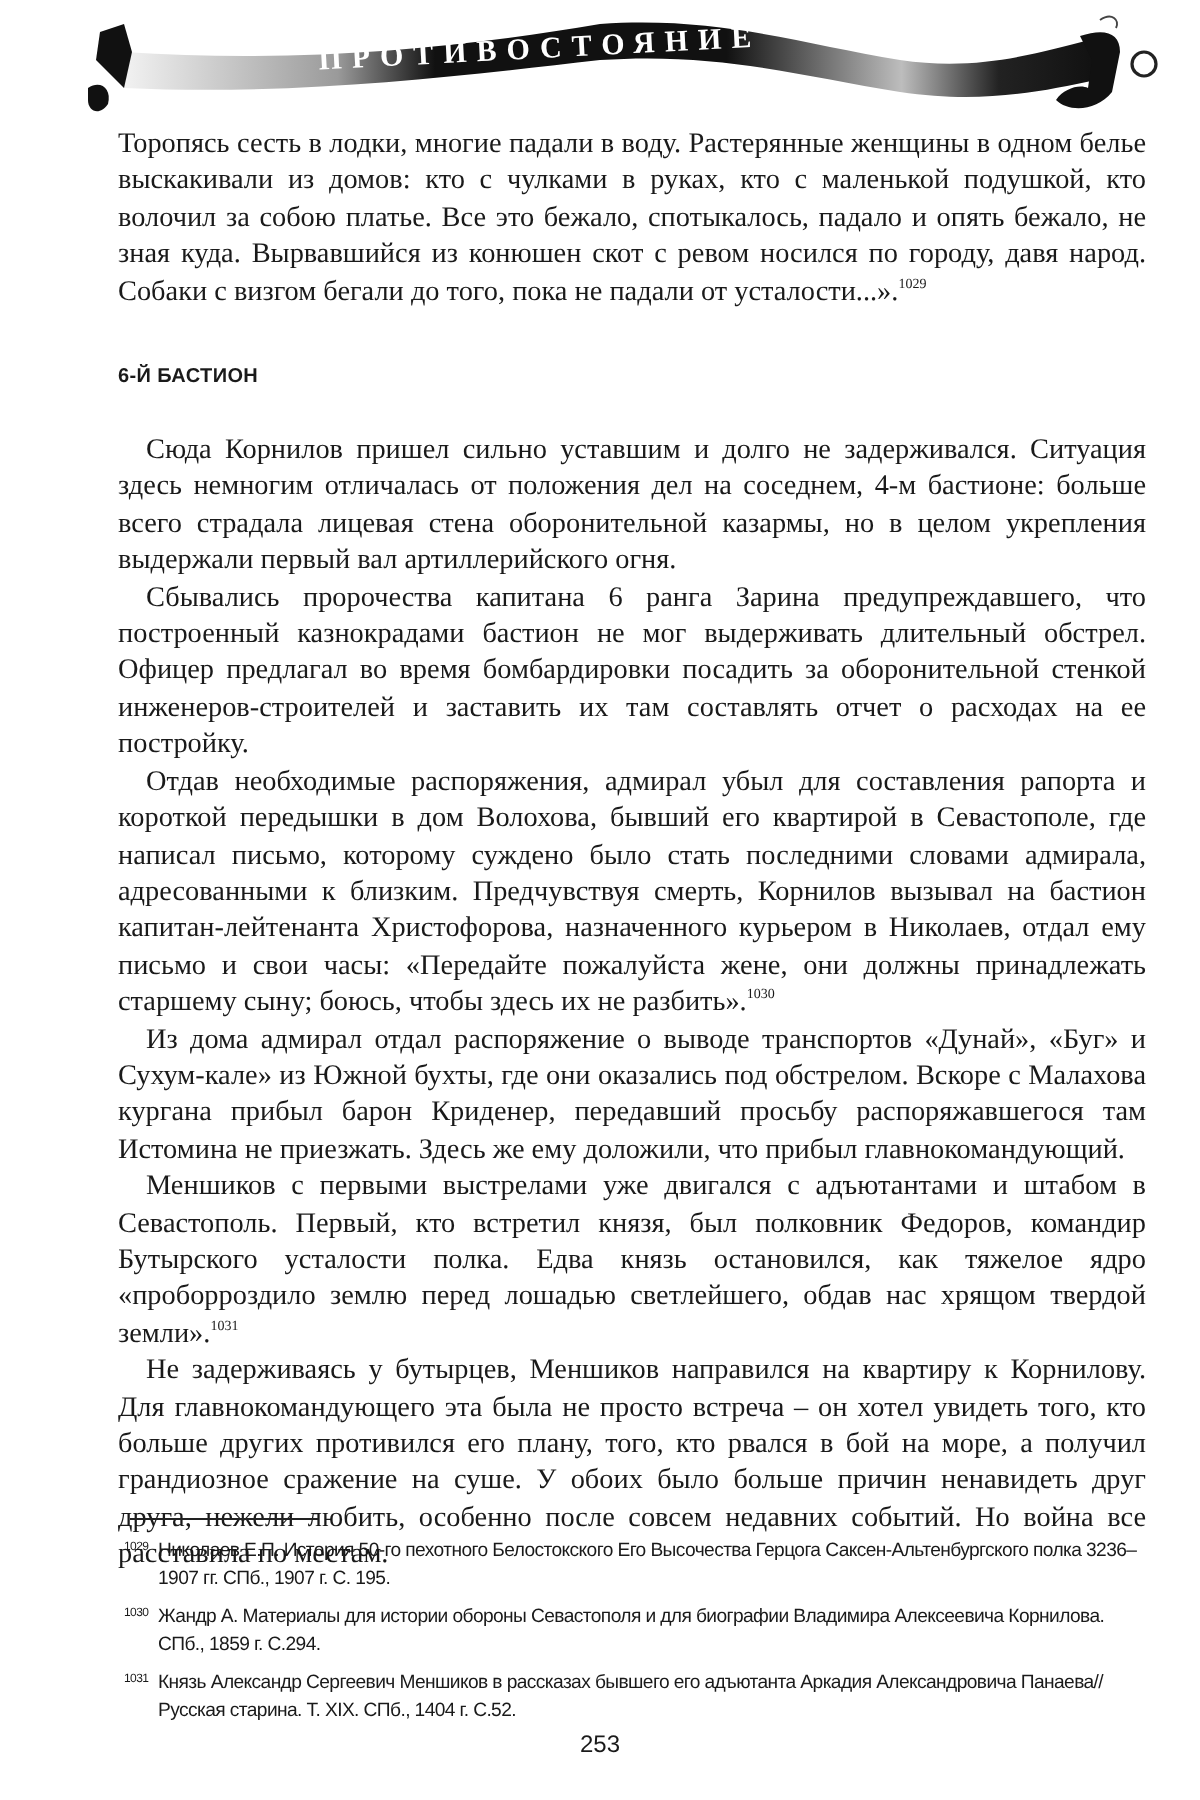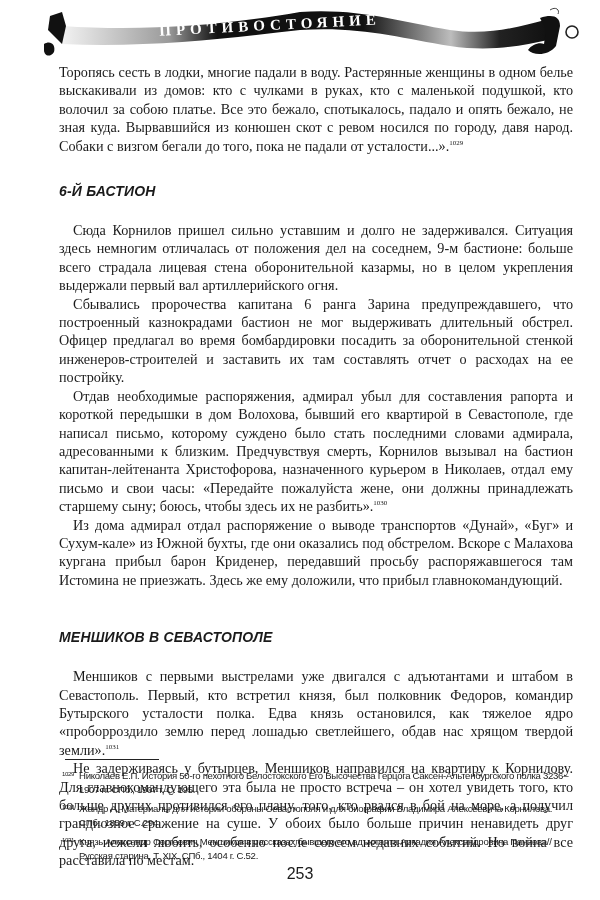--- a/index.html
+++ b/index.html
@@ -21,37 +21,37 @@
       position: absolute; left: 59px; top: 63px; width: 514px;
     }
     p {
       margin: 0; font-size: 14.2px; line-height: 18.4px; text-align: justify;
       text-indent: 0; hyphens: manual;
     }
     p.indent { text-indent: 14px; }
     sup { font-size: 7px; line-height: 0; vertical-align: 6px; }
     h2 {
       font-family: "Liberation Sans", "DejaVu Sans", sans-serif; font-weight: bold;
-      font-size: 14px; margin: 0; letter-spacing: 0.2px; font-style: italic;
+      font-size: 10px; margin: 0; letter-spacing: 0.2px;
     }
     .h1 { margin-top: 28px; margin-bottom: 22px; }
     .h2 { margin-top: 40px; margin-bottom: 22px; }
     .fn-rule {
       position: absolute; left: 65px; top: 759px; width: 94px; height: 1px; background: #222;
     }
     .footnotes {
       position: absolute; left: 62px; top: 767px; width: 508px;
       font-family: "Liberation Sans", "DejaVu Sans", sans-serif; font-size: 9.6px;
       line-height: 14px; letter-spacing: -0.3px;
     }
     .fn { margin-bottom: 3px; padding-left: 17px; text-indent: -17px; }
     .fn-num { font-size: 6px; vertical-align: 3px; display: inline-block; width: 17px; text-indent: 0; }
     .page-number {
       position: absolute; left: 0; width: 600px; top: 865px; text-align: center;
-      font-family: "Liberation Sans", "DejaVu Sans", sans-serif; font-size: 16px;
+      font-family: "Liberation Sans", "DejaVu Sans", sans-serif; font-size: 12px;
     }
   </style>
 </head>
 <body>
 
 <div class="banner">
   <svg width="600" height="70" viewBox="0 0 600 70">
     <defs>
       <linearGradient id="rib" x1="0" x2="1" y1="0" y2="0">
         <stop offset="0" stop-color="#f2f2f2"></stop>
@@ -70,26 +70,25 @@
     <circle cx="572" cy="32" r="6" fill="none" stroke="#222" stroke-width="1.6"></circle>
     <path d="M550,10 C556,6 560,10 558,14" fill="none" stroke="#444" stroke-width="1"></path>
   </svg>
   <div class="banner-title">ПРОТИВОСТОЯНИЕ</div>
 </div>
 
 <div class="content">
   <p><span>Торопясь сесть в лодки, многие падали в воду. Растерянные женщины в одном белье выскакивали из домов: кто с чулками в руках, кто с маленькой подушкой, кто волочил за собою платье. Все это бежало, спотыкалось, падало и опять бежало, не зная куда. Вырвавшийся из конюшен скот с ревом носился по городу, давя народ. Собаки с визгом бегали до того, пока не падали от усталости...».</span><sup>1029</sup></p>
 
   <h2 class="h1">6-Й БАСТИОН</h2>
-  <p class="indent"><span>Сюда Корнилов пришел сильно уставшим и долго не задерживался. Ситуация здесь немногим отличалась от положения дел на соседнем, 9-м бастионе: больше всего страдала лицевая стена оборонительной казармы, но в целом укрепления выдержали первый вал артиллерийского огня.</span></p>
+  <p class="indent"><span>Сюда Корнилов пришел сильно уставшим и долго не задерживался. Ситуация здесь немногим отличалась от положения дел на соседнем, 4-м бастионе: больше всего страдала лицевая стена оборонительной казармы, но в целом укрепления выдержали первый вал артиллерийского огня.</span></p>
   <p class="indent"><span>Сбывались пророчества капитана 6 ранга Зарина предупреждавшего, что построенный казнокрадами бастион не мог выдерживать длительный обстрел. Офицер предлагал во время бомбардировки посадить за оборонительной стенкой инженеров-строителей и заставить их там составлять отчет о расходах на ее постройку.</span></p>
   <p class="indent"><span>Отдав необходимые распоряжения, адмирал убыл для составления рапорта и короткой передышки в дом Волохова, бывший его квартирой в Севастополе, где написал письмо, которому суждено было стать последними словами адмирала, адресованными к близким. Предчувствуя смерть, Корнилов вызывал на бастион капитан-лейтенанта Христофорова, назначенного курьером в Николаев, отдал ему письмо и свои часы: «Передайте пожалуйста жене, они должны принадлежать старшему сыну; боюсь, чтобы здесь их не разбить».</span><sup>1030</sup></p>
   <p class="indent"><span>Из дома адмирал отдал распоряжение о выводе транспортов «Дунай», «Буг» и Сухум-кале» из Южной бухты, где они оказались под обстрелом. Вскоре с Малахова кургана прибыл барон Криденер, передавший просьбу распоряжавшегося там Истомина не приезжать. Здесь же ему доложили, что прибыл главнокомандующий.</span></p>
 
-  <h2 class="h2">МЕНШИКОВ В СЕВАСТОПОЛЕ</h2>
   <p class="indent"><span>Меншиков с первыми выстрелами уже двигался с адъютантами и штабом в Севастополь. Первый, кто встретил князя, был полковник Федоров, командир Бутырского усталости полка. Едва князь остановился, как тяжелое ядро «проборроздило землю перед лошадью светлейшего, обдав нас хрящом твердой земли».</span><sup>1031</sup></p>
   <p class="indent"><span>Не задерживаясь у бутырцев, Меншиков направился на квартиру к Корнилову. Для главнокомандующего эта была не просто встреча – он хотел увидеть того, кто больше других противился его плану, того, кто рвался в бой на море, а получил грандиозное сражение на суше. У обоих было больше причин ненавидеть друг друга, нежели любить, особенно после совсем недавних событий. Но война все расставила по местам.</span></p>
 </div>
 
 <div class="fn-rule"></div>
 
 <div class="footnotes">
   <div class="fn"><span class="fn-num">1029</span><span>Николаев Е.П. История 50-го пехотного Белостокского Его Высочества Герцога Саксен-Альтенбургского полка 3236–1907 гг. СПб., 1907 г. С. 195.</span></div>
   <div class="fn"><span class="fn-num">1030</span><span>Жандр А. Материалы для истории обороны Севастополя и для биографии Владимира Алексеевича Корнилова. СПб., 1859 г. С.294.</span></div>
   <div class="fn"><span class="fn-num">1031</span><span>Князь Александр Сергеевич Меншиков в рассказах бывшего его адъютанта Аркадия Александровича Панаева//Русская старина. Т. XIX. СПб., 1404 г. С.52.</span></div>

